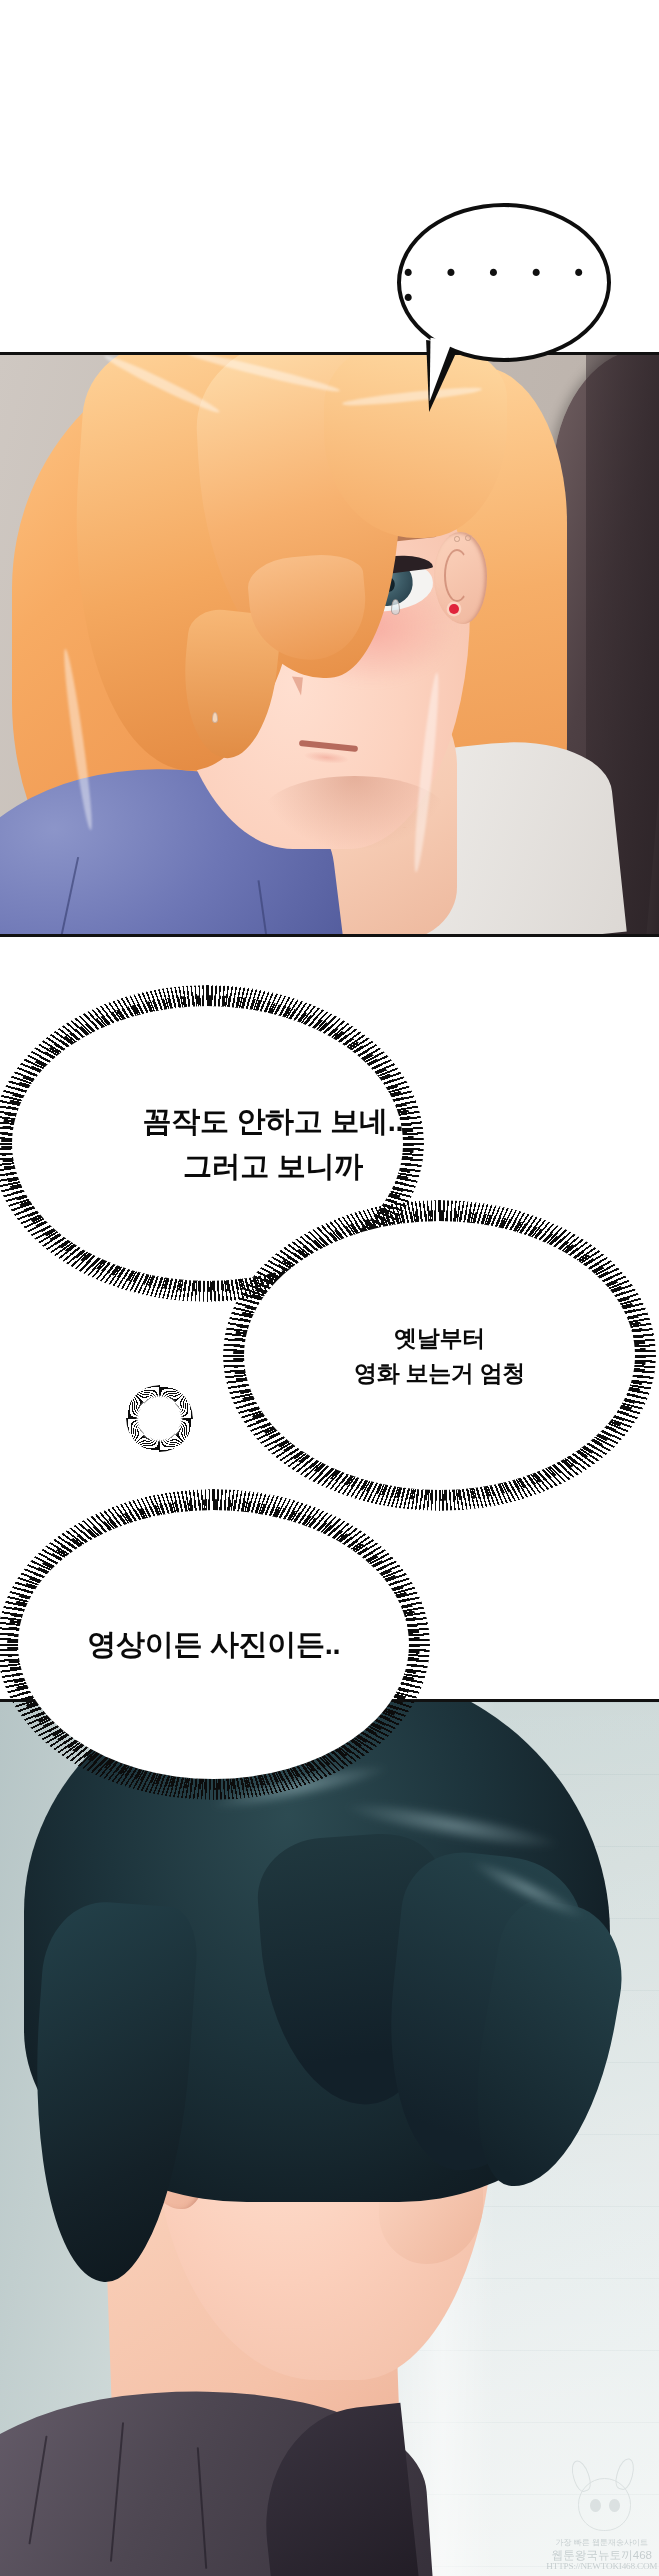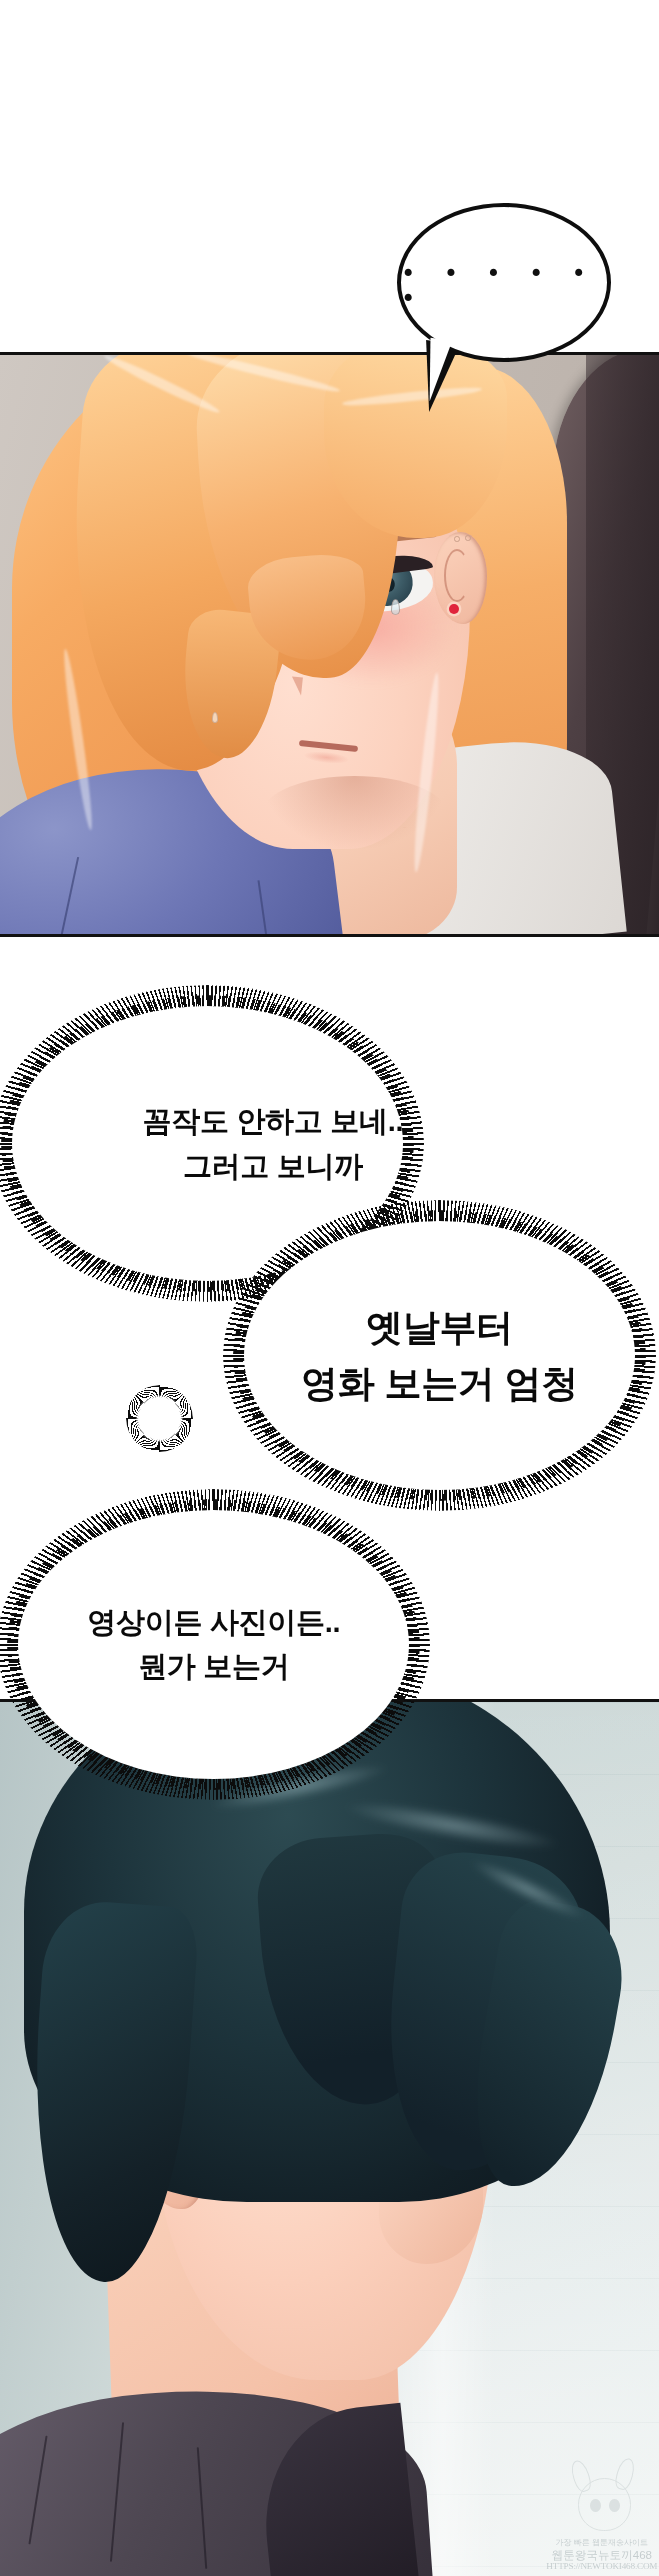--- a/index.html
+++ b/index.html
@@ -436,21 +436,21 @@
     font-weight:bold;
     font-family:"Liberation Sans","DejaVu Sans", sans-serif;
     letter-spacing:-0.3px;
   }
   .jag .jagText div { white-space:nowrap; }
 
   #jag1 { left:12.2px;  top:1006px; width:391px; height:275px;align-items:flex-end; }
   #jag1 .jagText { font-size:29px; line-height:1.52; }
 
   #jag2 { left:244px; top:1221px; width:391px; height:269px; }
-  #jag2 .jagText { font-size:37px; line-height:1.5; }
+  #jag2 .jagText { font-size:23px; line-height:1.5; }
 
   #jag3 { left:18.3px;  top:1510px; width:391px; height:269px; }
   #jag3 .jagText { font-size:29px; line-height:1.5; }
 
   
   .jagLink {
     position:absolute; z-index:29;
     background:
       repeating-conic-gradient(from 0deg at 50% 50%,
         #0c0c0c 0deg 0.7deg,
@@ -617,21 +617,20 @@
       <div>영화 보는거 엄청</div>
     </div>
   </div>
 
   <div class="jag" id="jag3">
     <div class="jagSpikes"></div>
     <div class="jagSpikes2"></div>
     <div class="jagCore"></div>
     <div class="jagText">
       <div>영상이든 사진이든..</div>
-      <div>뭔가 보는거</div>
     </div>
   </div>
 
   <div class="panel" id="panel2">
     <div id="p2bg"></div>
     <div id="p2wallL"></div>
     <div id="p2wallStripe"></div>
 
     <div id="p2neck"></div>
     <div id="p2face"></div>

